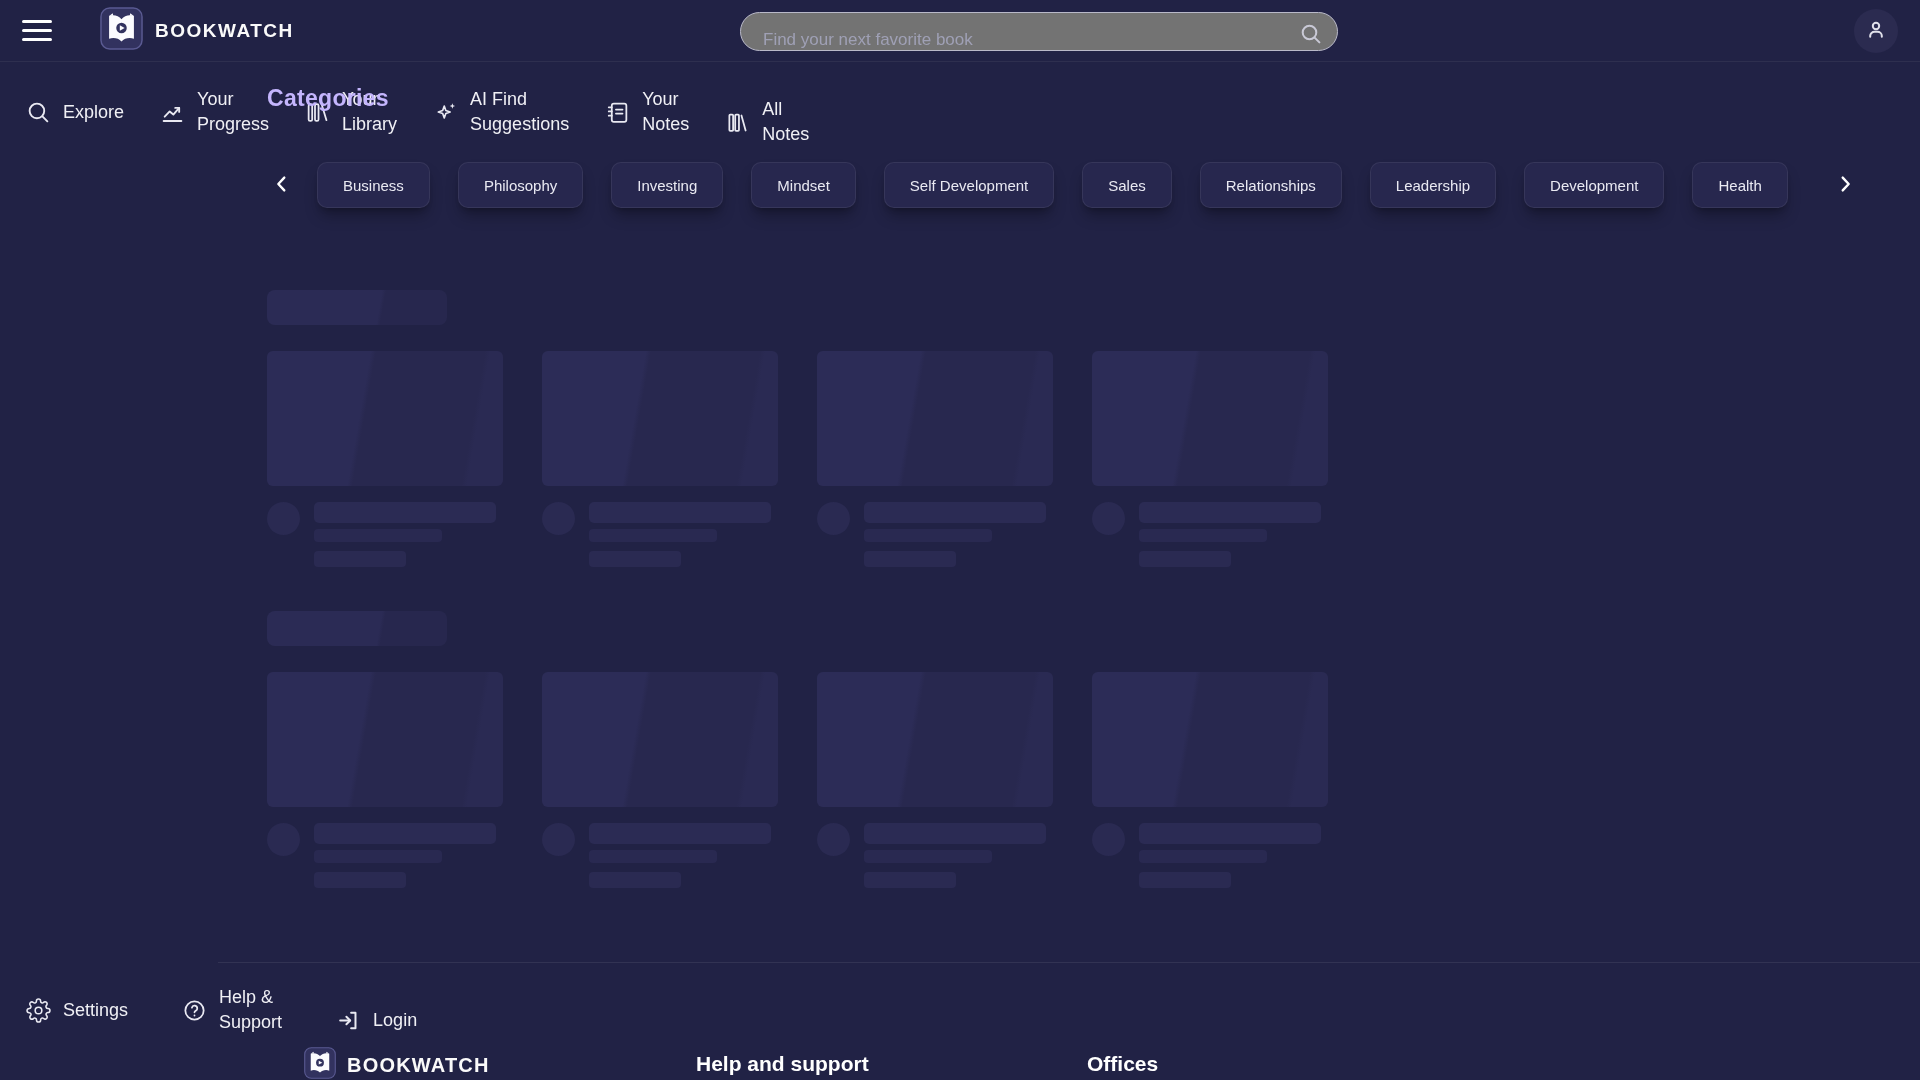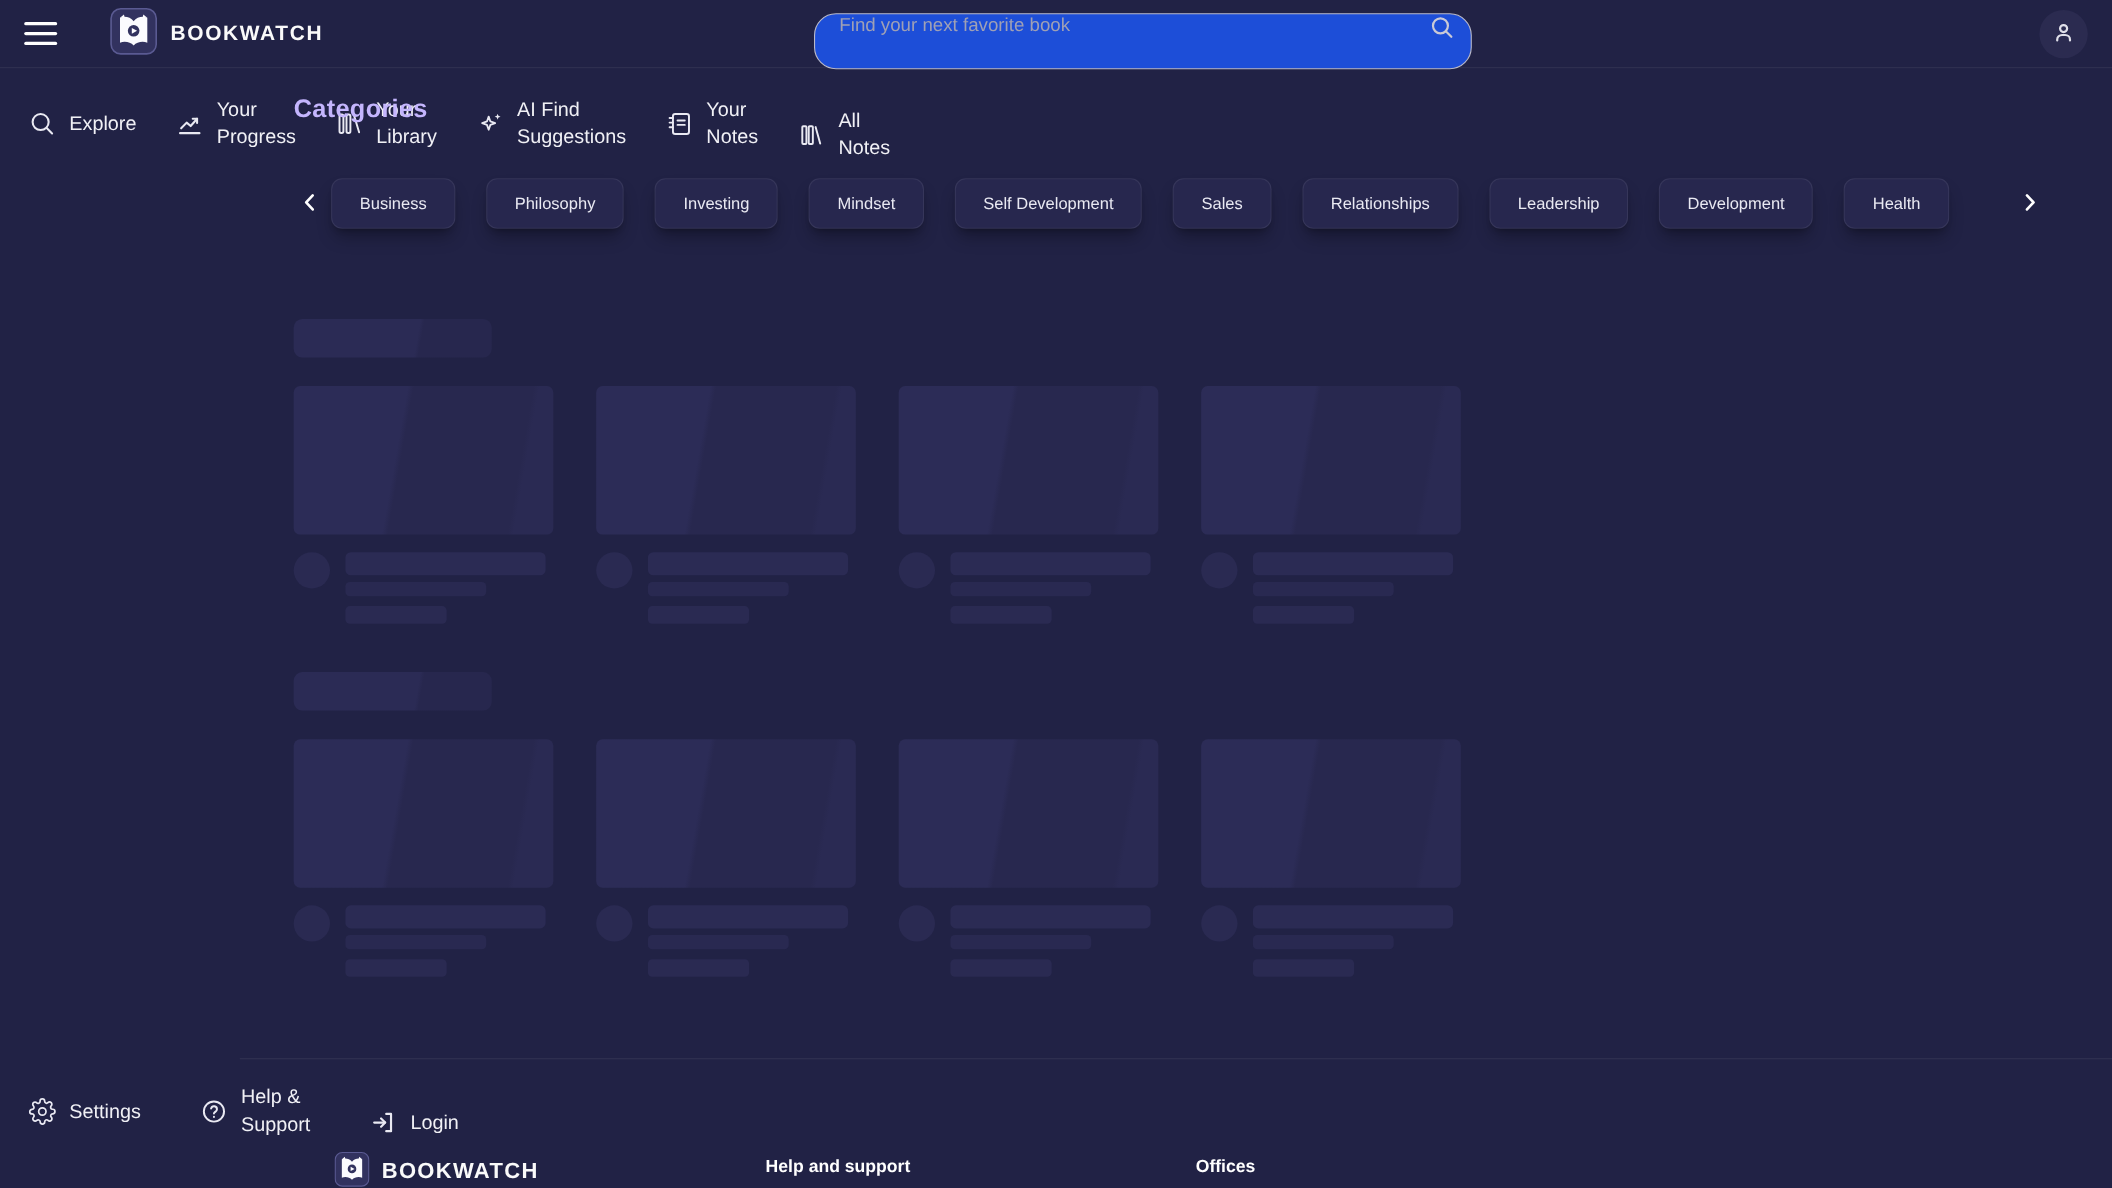--- a/index.html
+++ b/index.html
@@ -17,23 +17,23 @@
     display:flex; align-items:center;
     padding:0 22px;
     border-bottom:1px solid rgba(255,255,255,0.06);
   }
   .hamburger { background:none; border:none; cursor:pointer; width:34px; height:30px;
     display:flex; flex-direction:column; justify-content:center; gap:6px; }
   .hamburger span { display:block; width:30px; height:3px; background:#ffffff; border-radius:2px; }
   .brand { display:flex; align-items:center; gap:12px; margin-left:44px; }
   .brand-text { font-size:19px; font-weight:bold; letter-spacing:1.5px; color:#fafafa; }
   .search-wrap {
-    position:absolute; left:740px; top:12px; width:598px; height:51px;
-    background:#1d4ed8; border:1px solid #b9b9c9; border-radius:20px;
-    display:flex; align-items:flex-start; padding:0 14px 0 22px;
+    position:absolute; left:740px; top:12px; width:598px; height:39px;
+    background:#737373; border:1px solid #b9b9c9; border-radius:20px;
+    display:flex; align-items:flex-end; padding:0 14px 0 22px;
   }
   .search-wrap input {
     flex:1; background:transparent; border:none; outline:none;
     font-family:"Liberation Sans", sans-serif;
     font-size:17px; color:#e6e6ef;
   }
   .search-wrap input::placeholder { color:#9fa0b5; }
   .avatar-btn {
     position:absolute; right:22px; top:9px; width:44px; height:44px; border-radius:50%;
     background:#2b2b50; border:none; cursor:pointer;
@@ -61,21 +61,21 @@
   .side-label { font-size:18px; line-height:25px; max-width:125px; }
 
   
   main { position:relative; flex:1; padding-left:49px; min-width:0; }
   .page-title { font-size:23px; font-weight:bold; letter-spacing:0.3px; margin-top:23px; color:#c4b5fd; }
 
   .cat-row { display:flex; align-items:center; margin-top:50px; height:46px; padding-right:60px; }
   .chev-btn { background:none; border:none; cursor:pointer; width:30px; height:40px;
     display:flex; align-items:center; justify-content:center; padding:0; }
   .chev-btn svg { width:22px; height:22px; }
-  .chips { display:flex; align-items:flex-end; gap:28px; margin-left:4px; }
+  .chips { display:flex; align-items:flex-end; gap:28px; margin-left:20px; }
   .chip {
     height:46px; padding:0 25px; border-radius:10px;
     background:#27274e; border:1px solid rgba(255,255,255,0.07);
     box-shadow:0 10px 15px -3px rgba(0,0,0,0.30), 0 4px 6px -4px rgba(0,0,0,0.30);
     color:#e9e9f2; font-family:"Liberation Sans", sans-serif; font-size:15px;
     cursor:pointer; white-space:nowrap;
   }
   .cat-row .chev-btn.right { margin-left:auto; }
 
   
@@ -102,21 +102,21 @@
   footer {
     position:absolute; left:0; right:0; top:900px; height:117px;
     border-top:1px solid rgba(255,255,255,0.08);
     overflow:hidden;
   }
   .footer-inner { display:flex; padding:84px 0 0 86px; align-items:flex-start; }
   .footer-brand { width:392px; display:flex; align-items:center; gap:11px; }
   .footer-brand svg { width:32px; height:32px; }
   .footer-brand-text { font-size:20px; font-weight:bold; letter-spacing:1.2px; color:#fafafa; }
   .footer-col { width:391px; }
-  .footer-col h3 { font-size:16px; font-weight:bold; color:#ffffff; margin-top:5px; }
+  .footer-col h3 { font-size:21px; font-weight:bold; color:#ffffff; margin-top:5px; }
 
   .icon-stroke { stroke:#e9e9f2; fill:none; stroke-width:1.8; stroke-linecap:round; stroke-linejoin:round; }
 </style>
 </head>
 <body>
 
 <div class="app">
 
   <header>
     <button class="hamburger">

